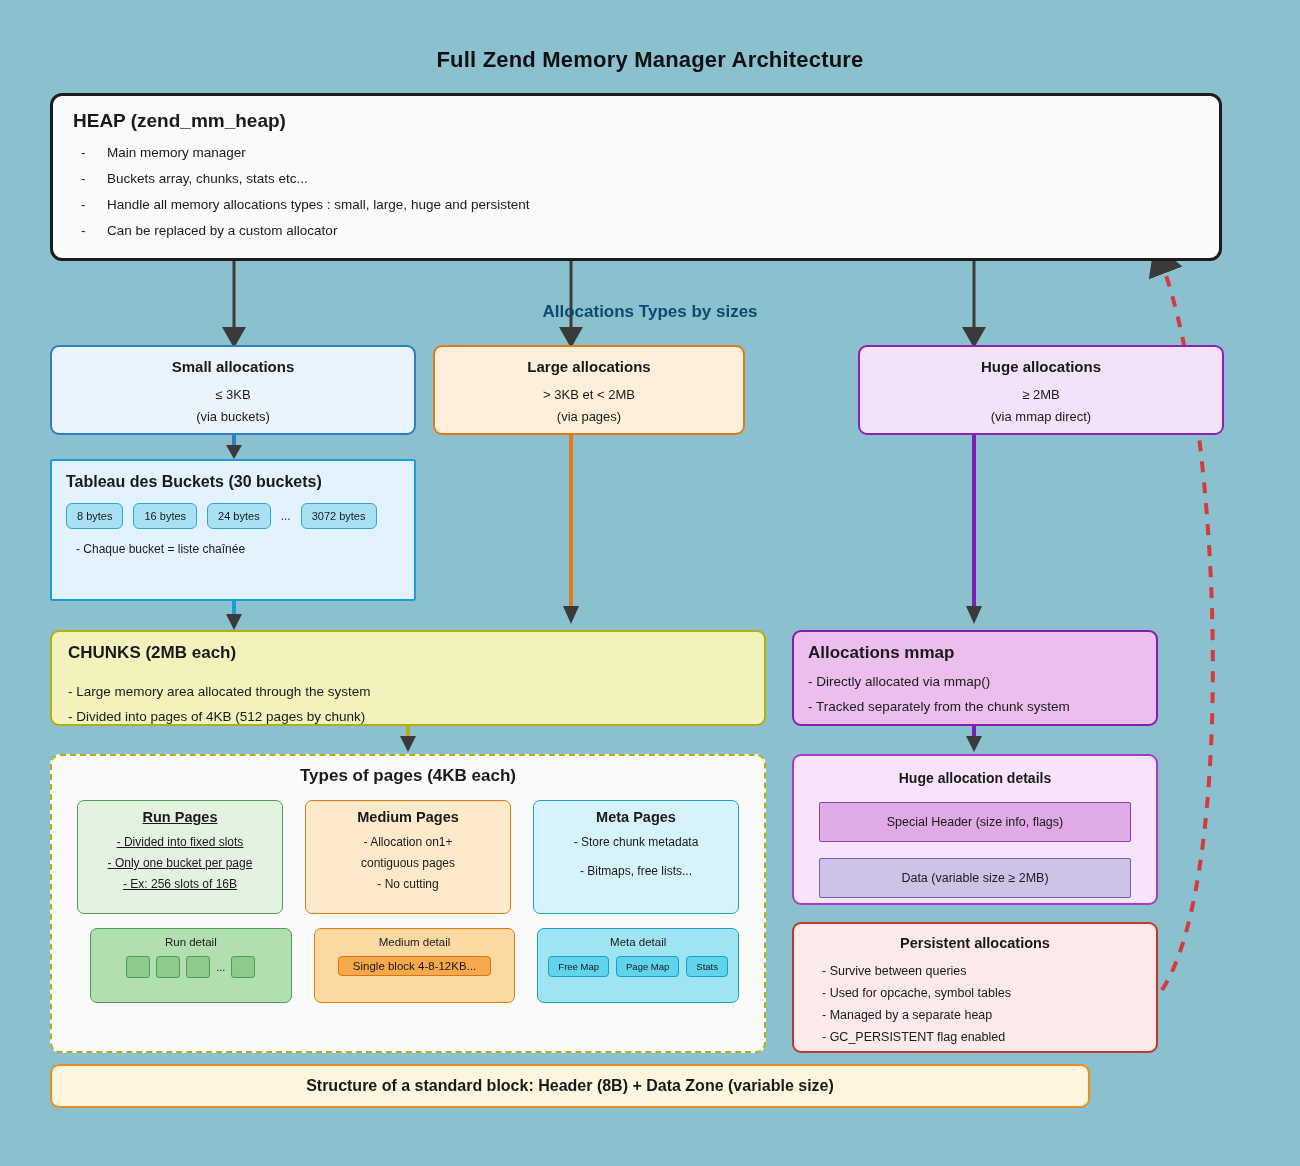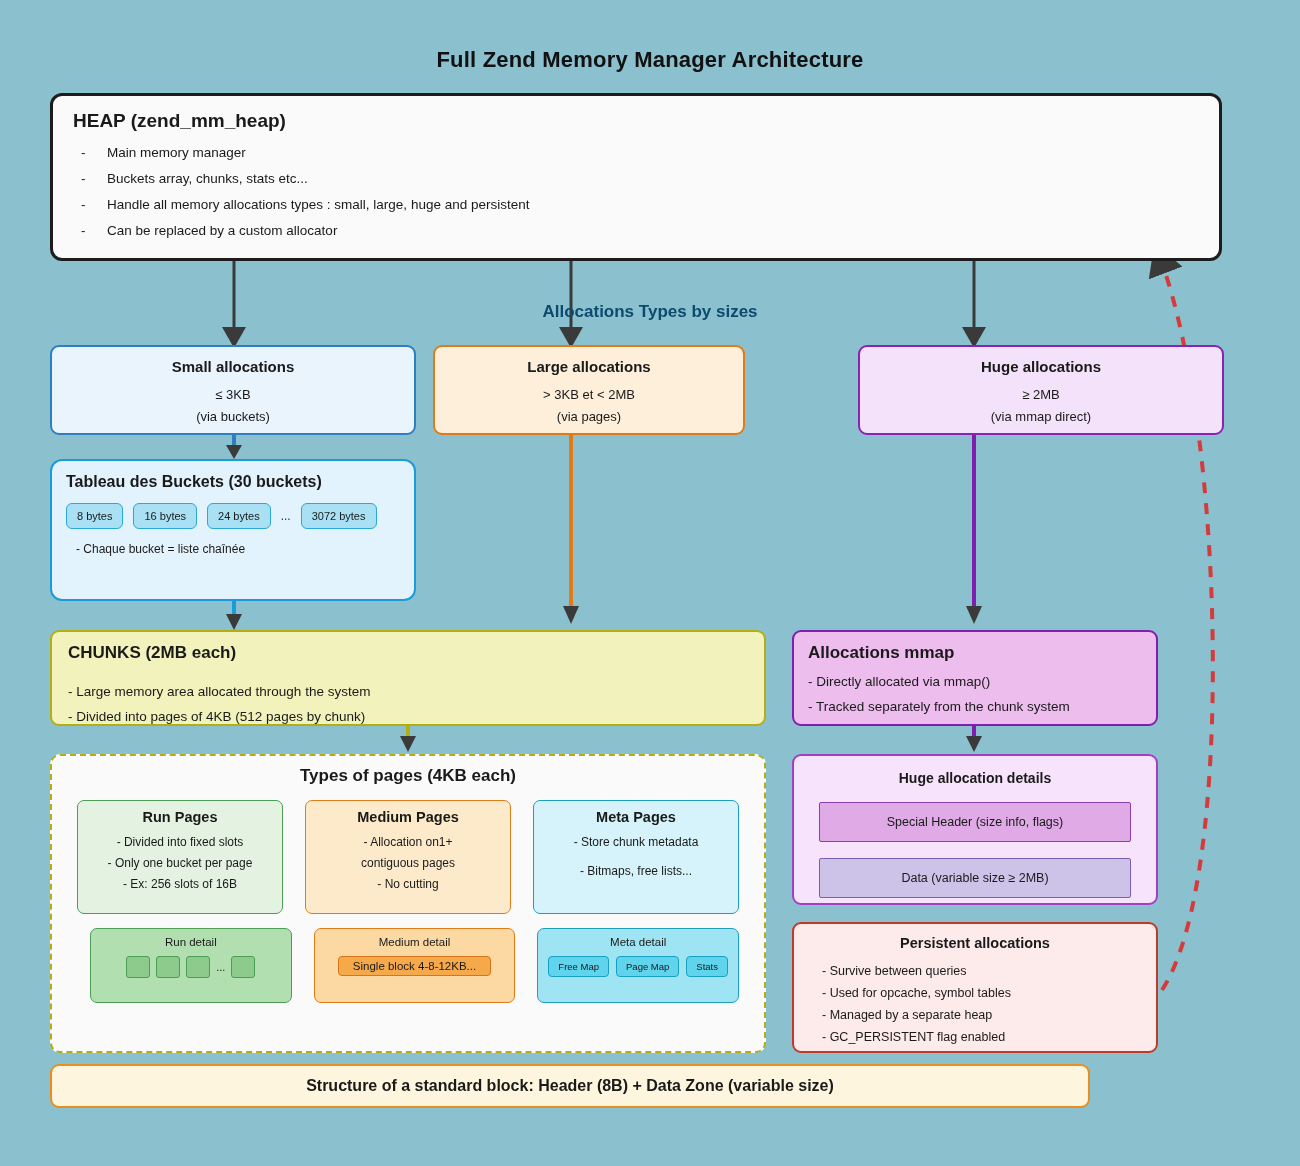--- a/index.html
+++ b/index.html
@@ -46,21 +46,21 @@
   .alloc{height:90px;padding-top:11px;text-align:center;border-radius:9px;}
   .alloc .t{font-size:15px;font-weight:bold;margin-bottom:9px;}
   .alloc .l{font-size:13px;line-height:22px;}
   .alloc-small{left:50px;top:345px;width:366px;background:#eaf4fd;border:2px solid #2d7fc1;}
   .alloc-large{left:433px;top:345px;width:312px;background:#fdefd9;border:2px solid #e07b18;}
   .alloc-huge{left:858px;top:345px;width:366px;background:#f4e2fa;border:2px solid #8b22b5;}
 
   
   .buckets{
     left:50px;top:459px;width:366px;height:142px;
-    background:#e3f3fd;border:2px solid #1b9bd8;border-radius:12px;padding:12px 14px 16px 14px;
+    background:#e3f3fd;border:2px solid #1b9bd8;border-radius:3px;padding:12px 14px 16px 14px;
   }
   .buckets .t{font-size:16px;font-weight:bold;margin-bottom:12px;}
   .bucket-row{display:flex;align-items:center;gap:10px;}
   .bucket-chip{
     background:#a9e0f4;border:1.5px solid #2aa7dd;border-radius:6px;
     font-size:11px;padding:6px 10px;white-space:nowrap;
   }
   .bucket-ell{font-size:12px;color:#333;}
   .bucket-note{font-size:12px;margin-top:13px;padding-left:10px;}
 
@@ -85,21 +85,21 @@
     left:50px;top:754px;width:716px;height:299px;
     background:#fafafa;border:2px dashed #b5ae13;border-radius:10px;
   }
   .pages .hdr{
     text-align:center;font-size:17px;font-weight:bold;margin-top:10px;
   }
   .pages-row{display:flex;gap:22px;padding:0 25px;margin-top:14px;}
   .ptype{flex:1;border-radius:7px;height:104px;text-align:center;padding-top:8px;}
   .ptype .t{font-size:14.5px;font-weight:bold;margin-bottom:7px;}
   .ptype .l{font-size:12px;line-height:21px;}
-  .p-run{background:#e3f2e1;border:1.5px solid #4c9e54;}
+  .p-run{background:#e3f2e1;border:1.5px solid #4c9e54;text-decoration:underline;}
   .p-med{background:#fdeacb;border:1.5px solid #e07b18;}
   .p-meta{background:#d6f3fb;border:1.5px solid #1e9fc0;}
 
   .detail-row{display:flex;gap:22px;padding:0 25px;margin-top:14px;}
   .pdetail{flex:1;border-radius:7px;height:66px;text-align:center;padding-top:7px;}
   .pdetail .t{font-size:11.5px;margin-bottom:8px;}
   .d-run{background:#b2dfb0;border:1.2px solid #4c9e54;margin-left:13px;}
   .d-med{background:#fcd9a3;border:1.2px solid #e07b18;}
   .d-meta{background:#9fe4f3;border:1.2px solid #1e9fc0;}
 

